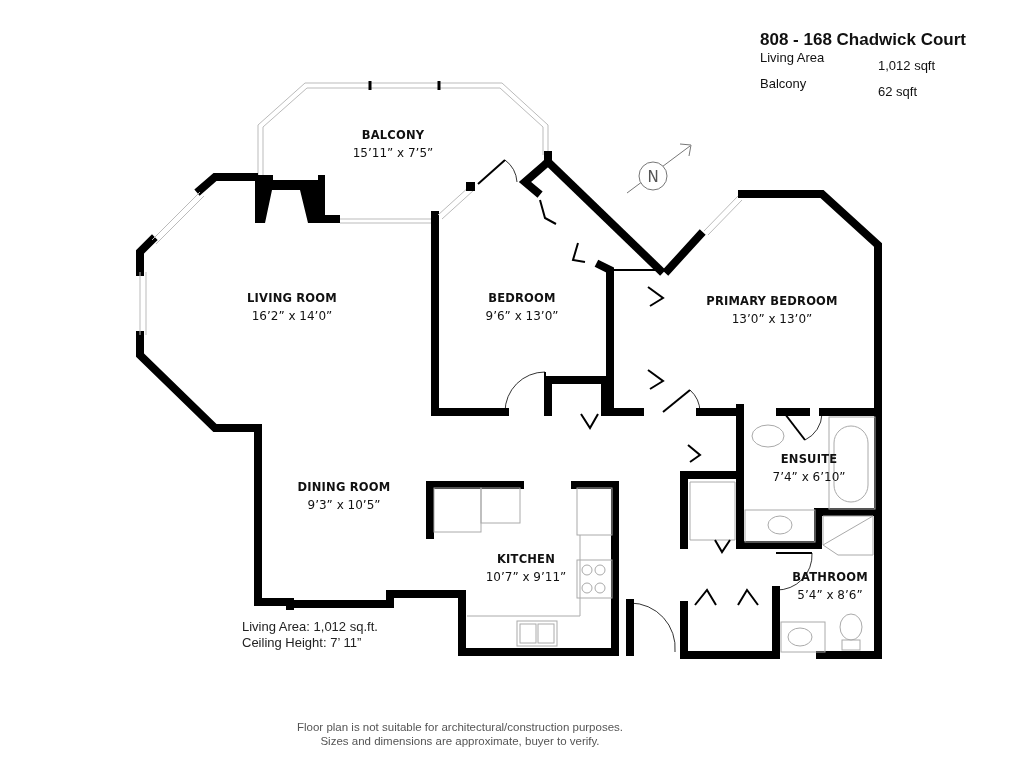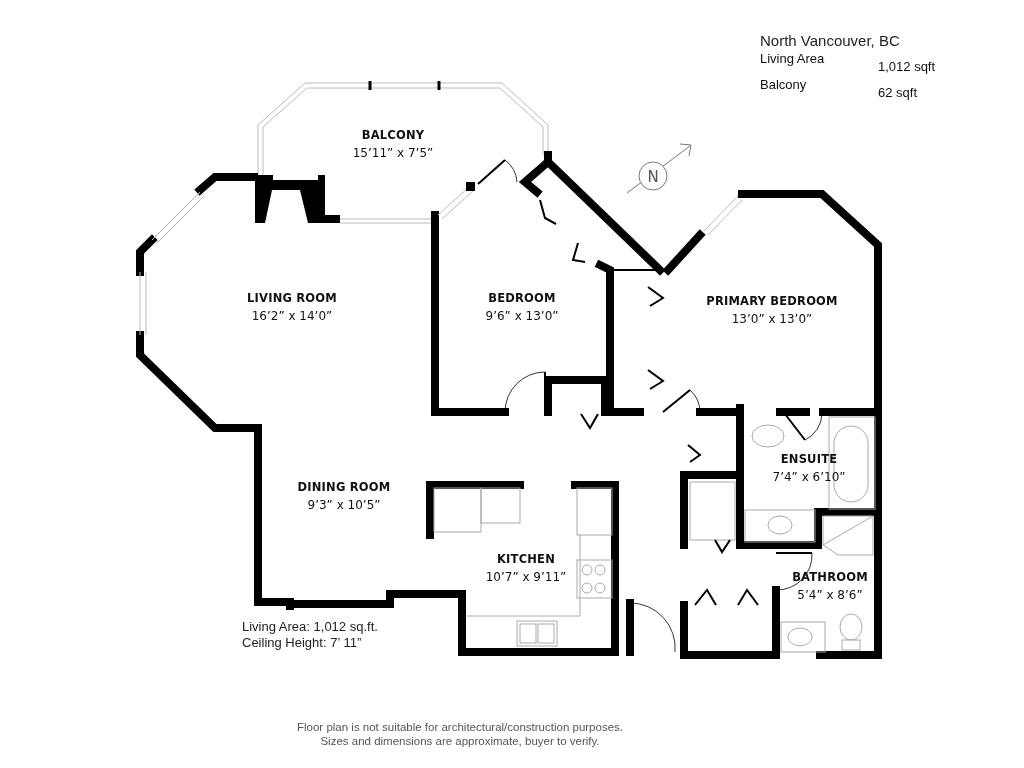--- a/index.html
+++ b/index.html
@@ -171,21 +171,21 @@
 
     <text class="room-label" x="526" y="563" text-anchor="middle">KITCHEN</text>
     <text class="room-dim" x="526" y="581" text-anchor="middle">10’7” x 9’11”</text>
 
     <text class="room-label" x="830" y="581" text-anchor="middle">BATHROOM</text>
     <text class="room-dim" x="830" y="599" text-anchor="middle">5’4” x 8’6”</text>
   </g>
 </svg>
 
 <div class="info">
-  <div class="city">North Vancouver, BC</div>
+  <div class="title">808 - 168 Chadwick Court</div>
   <div class="row r1">
     <span>Living Area</span>
     <span class="val">1,012 sqft</span>
   </div>
   <div class="row r2">
     <span>Balcony</span>
     <span class="val">62 sqft</span>
   </div>
 </div>
 

